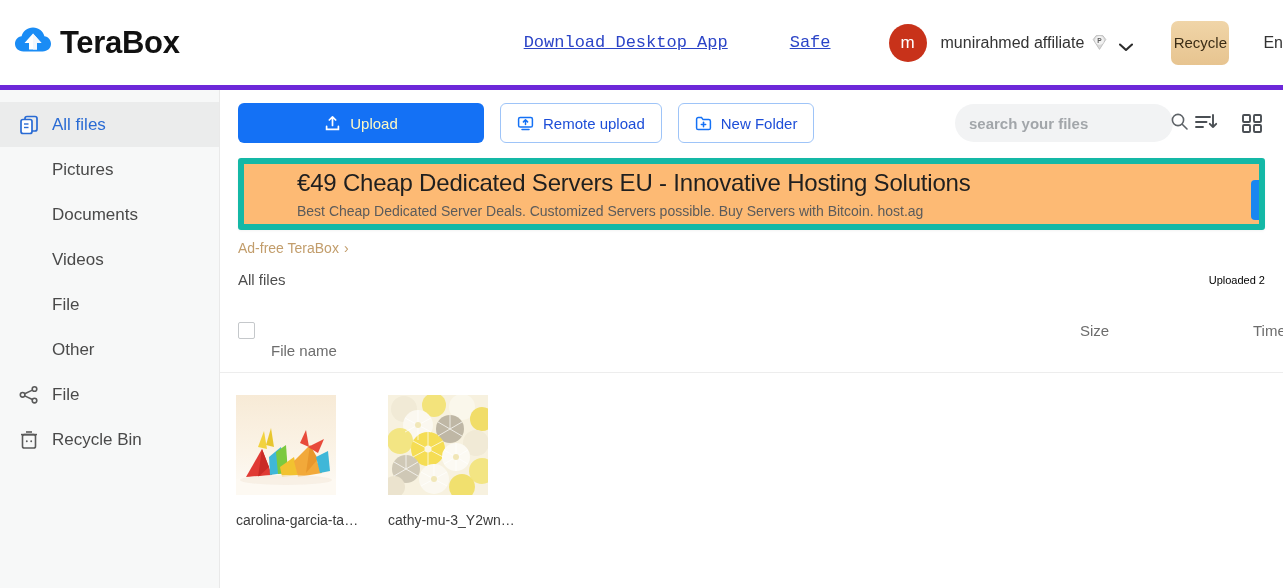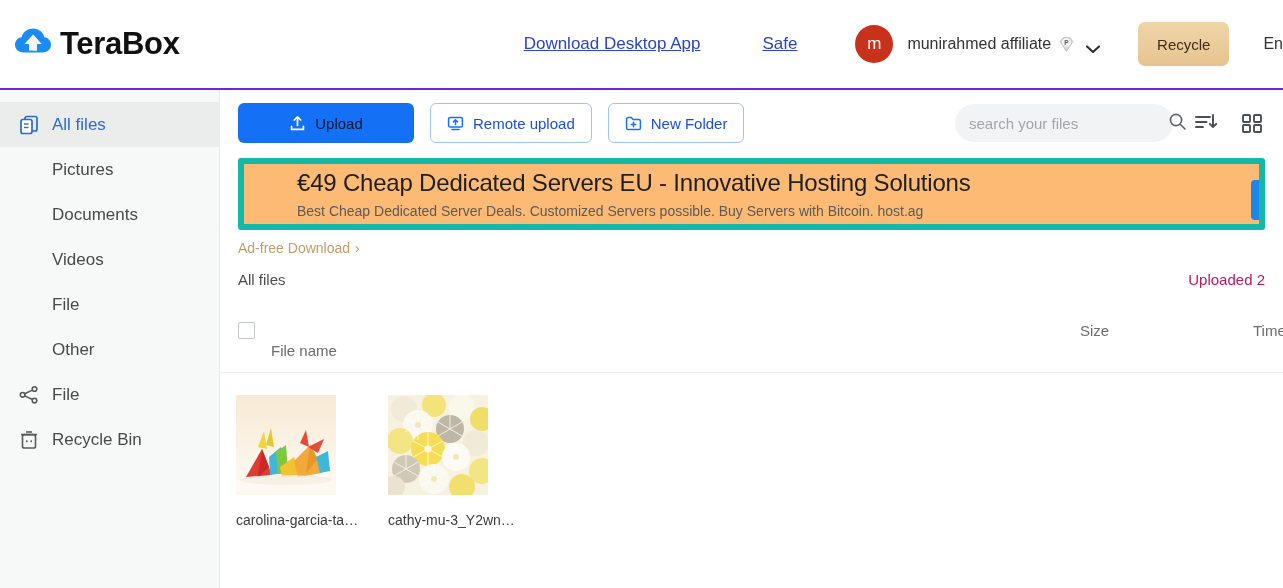--- a/index.html
+++ b/index.html
@@ -8,32 +8,32 @@
     font-family: "Liberation Sans", sans-serif;
     background: #ffffff;
     overflow: hidden;
   }
 
   
   .header {
     position: absolute; top: 0; left: 0;
     width: 1283px; height: 90px;
     background: #ffffff;
-    border-bottom: 2px solid #6d28d9;
+    border-bottom: 5px solid #6d28d9;
     display: flex; align-items: center;
   }
   .brand { display: flex; align-items: center; margin-left: 14px; }
   .brand-logo { width: 38px; height: 38px; }
   .brand-name {
     font-size: 31px; font-weight: bold; color: #111111;
     letter-spacing: -0.3px; margin-left: 8px;
   }
   .header-links { display: flex; align-items: center; margin-left: 344px; }
   .hlink {
-    font-family: Liberation Sans, sans-serif;
+    font-family: Liberation Mono, monospace;
     font-size: 17px; color: #2b44c7;
     text-decoration: underline; cursor: pointer; white-space: nowrap;
   }
   .hlink.safe { margin-left: 62px; }
   .user-box { display: flex; align-items: center; margin-left: 58px; cursor: pointer; }
   .avatar {
     width: 38px; height: 38px; border-radius: 50%;
     background: #c8321a; color: #ffffff;
     display: flex; align-items: center; justify-content: center;
     font-size: 17px; font-weight: 500;
@@ -70,35 +70,35 @@
   
   .main {
     position: absolute; top: 90px; left: 220px;
     width: 1063px; height: 498px; background: #ffffff;
   }
   .toolbar { display: flex; align-items: center; padding: 13px 18px 0 18px; }
   .btn {
     height: 40px; border-radius: 6px; display: flex; align-items: center;
     justify-content: center; font-size: 15px; cursor: pointer; white-space: nowrap;
   }
-  .btn-upload { width: 176px; background: #1471f5; color: #0f172a; border: none; }
+  .btn-upload { width: 246px; background: #1471f5; color: #fef9c3; border: none; }
   .btn-outline {
     background: #ffffff; color: #1d4ed8; border: 1px solid #9ec4f8;
     padding: 0 16px; margin-left: 16px;
   }
   .btn .bicon { width: 17px; height: 17px; margin-right: 9px; flex: none; }
 
   .search-wrap { margin-left: auto; display: flex; align-items: center; }
   .search-box {
     width: 218px; height: 38px; border-radius: 19px; background: #f2f3f4;
     display: flex; align-items: center; padding: 0 14px; cursor: text;
   }
   .search-box input {
     flex: 1; border: none; outline: none; background: transparent;
-    font-size: 15px; color: #c2410c; font-family: "Liberation Sans", sans-serif;
+    font-size: 15px; color: #c2410c; font-family: "Liberation Sans", sans-serif; font-weight: bold;
   }
   .search-box input::placeholder { color: #a2a6aa; }
   .tool-icon { width: 26px; height: 26px; margin-left: 20px; cursor: pointer; }
 
   
   .ad-card {
     margin: 15px 18px 0 18px; height: 72px; background: #fdba74;
     border: 6px solid #14b8a6; border-radius: 3px;
     box-shadow: 0 1px 3px rgba(0,0,0,0.05);
     display: flex; align-items: center; position: relative; overflow: hidden;
@@ -114,21 +114,21 @@
     margin: 10px 0 0 18px; font-size: 14px; color: #c29d6b;
     cursor: pointer; display: inline-flex; align-items: center;
   }
   .ad-free .chev { margin-left: 5px; font-size: 14px; }
 
   
   .list-head {
     display: flex; align-items: center; padding: 14px 18px 0 18px;
   }
   .crumb { font-size: 15px; color: #4d4d4d; cursor: pointer; }
-  .uploaded { margin-left: auto; font-size: 15px; color: #be185d; }
+  .uploaded { margin-left: auto; font-size: 11px; color: #000000; }
   .cols {
     display: flex; align-items: center;
     padding: 14px 18px 13px 18px;
     border-bottom: 1px solid #ededed;
     font-size: 15px; color: #6d6d6d;
   }
   .cbox {
     width: 17px; height: 17px; border: 1px solid #c5c8cb;
     border-radius: 2px; background: #fff; cursor: pointer; flex: none;
   }
@@ -313,21 +313,21 @@
   
   <div class="ad-card">
     <div class="ad-text">
       <div class="ad-title">€49 Cheap Dedicated Servers EU - Innovative Hosting Solutions</div>
       <div class="ad-sub">Best Cheap Dedicated Server Deals. Customized Servers possible. Buy Servers with Bitcoin. host.ag</div>
     </div>
     <div class="ad-cta"></div>
   </div>
 
   <div class="ad-free">
-    <span>Ad-free Download</span>
+    <span>Ad-free TeraBox</span>
     <span class="chev">›</span>
   </div>
 
   
   <div class="list-head">
     <span class="crumb">All files</span>
     <span class="uploaded">Uploaded 2</span>
   </div>
 
   <div class="cols">

